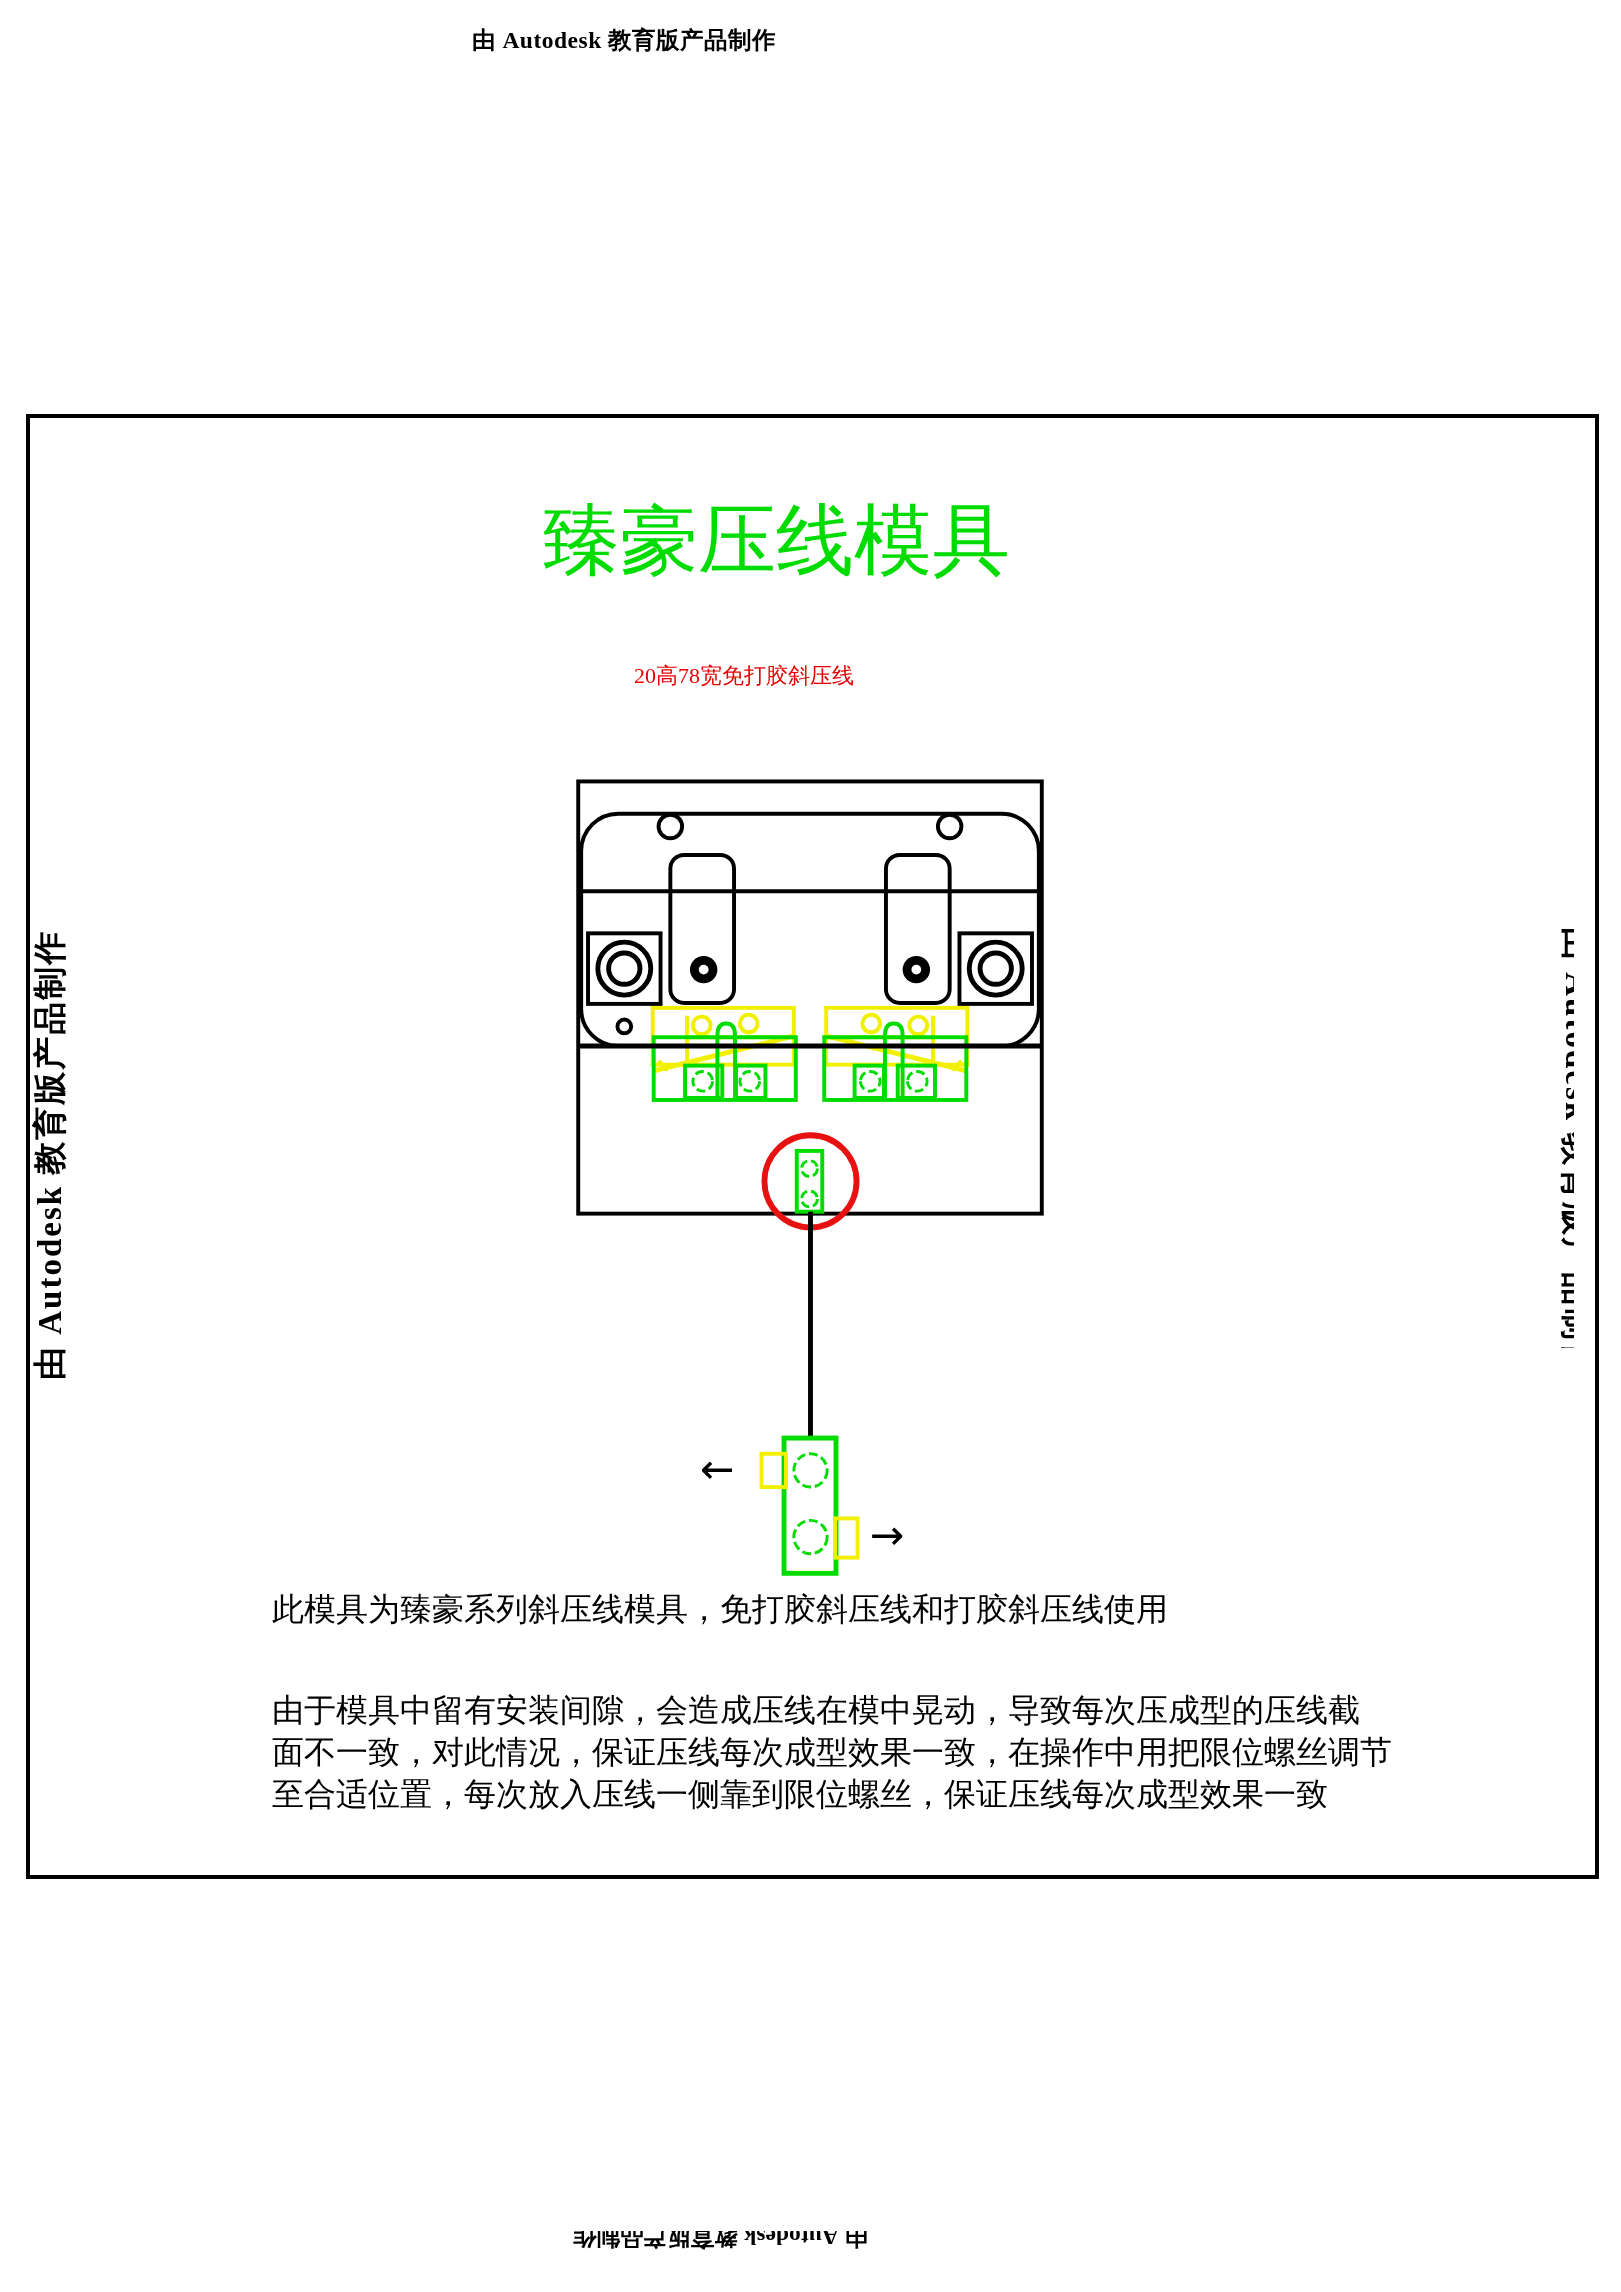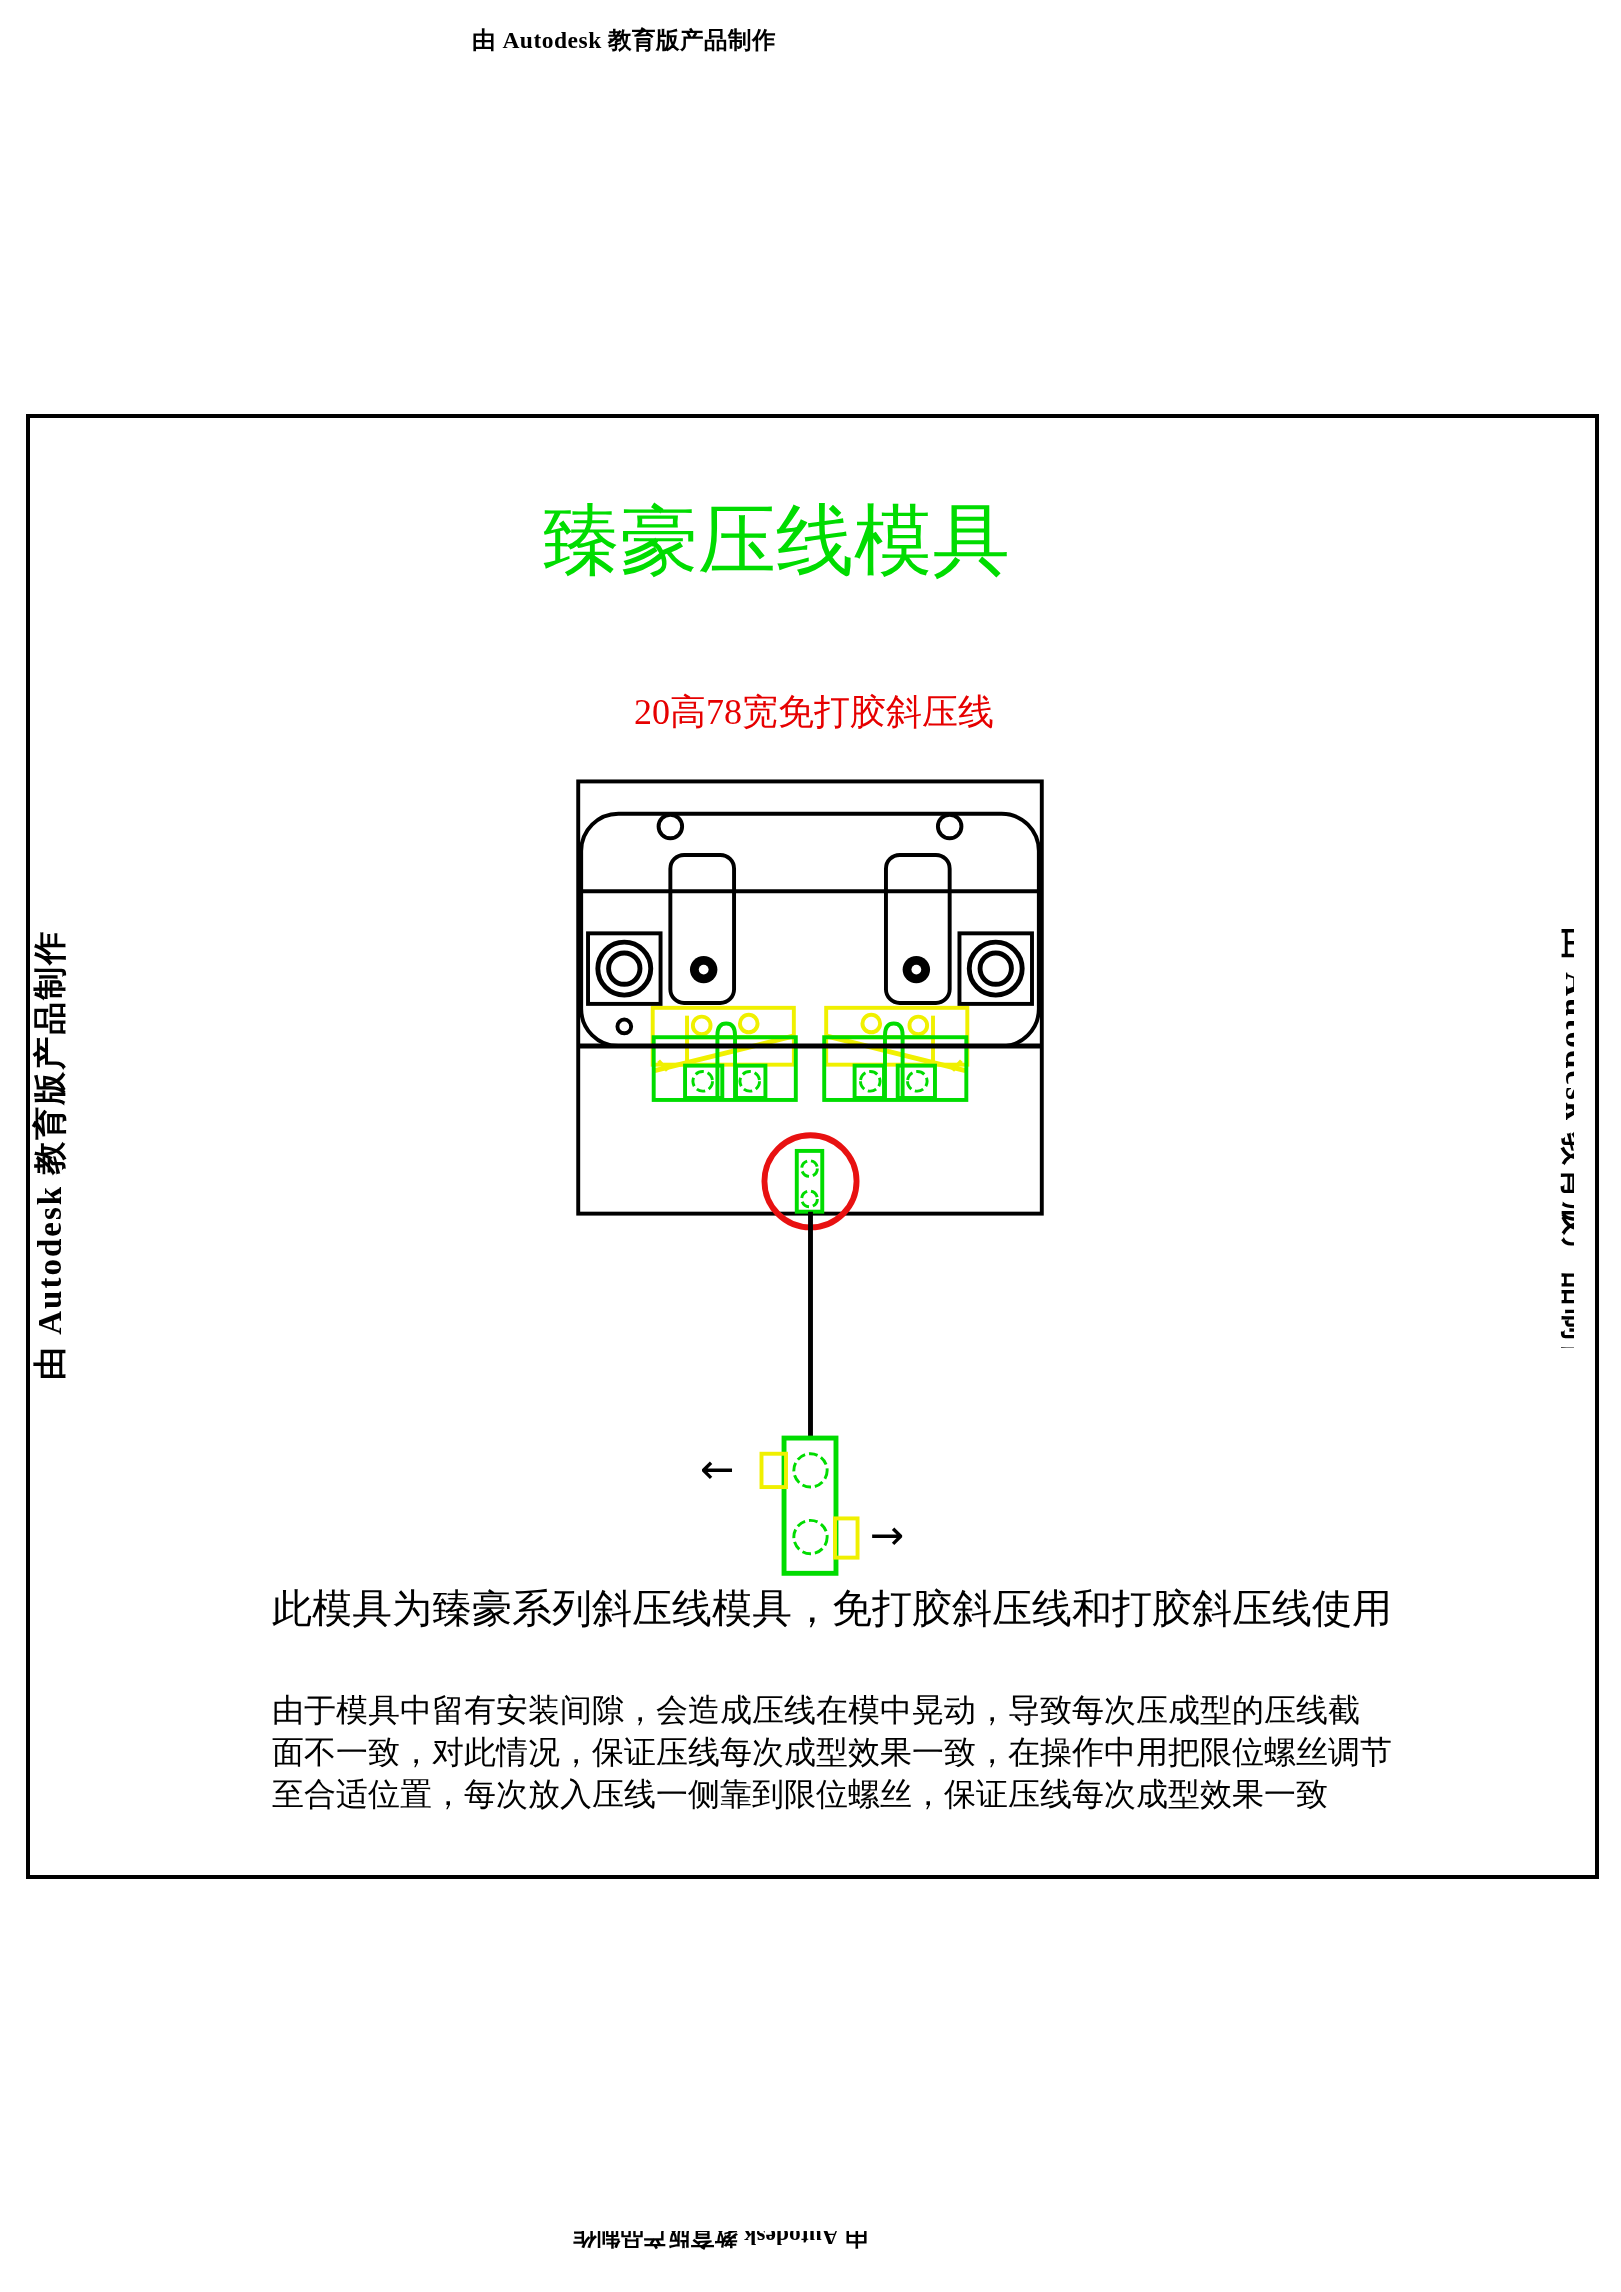--- a/index.html
+++ b/index.html
@@ -38,24 +38,24 @@
     left:25.5px;top:414px;width:1565px;height:1457px;
     border:4.9px solid #000;box-sizing:content-box;
   }
   .doc-title{
     left:541px;top:502px;width:470px;text-align:center;
     font-size:78px;line-height:1.15;white-space:nowrap;
     color:var(--title-green);
     font-family:Liberation Mono, monospace;
   }
   .doc-subtitle{
-    left:634px;top:688px;font-size:36px;white-space:nowrap;
+    left:634px;top:661px;font-size:22px;white-space:nowrap;
     color:var(--subtitle-red);
   }
-  .note-1{left:272px;top:1588px;font-size:40px;line-height:42px;white-space:nowrap;}
+  .note-1{left:272px;top:1588px;font-size:32px;line-height:42px;white-space:nowrap;}
   .note-2{left:272px;top:1670px;font-size:32px;line-height:42px;white-space:nowrap;margin-top:19px;}
   .arrow-glyph{font-size:41px;line-height:1;color:#000;font-family:"DejaVu Sans",sans-serif;}
   .arrow-left{left:700px;top:1449px;}
   .arrow-right{left:870px;top:1515px;}
   svg.cad{left:0;top:0;width:1621px;height:2293px;}
   svg.cad *{vector-effect:none;}
   .blk{stroke:var(--ink);fill:none;stroke-width:4;}
   .blk5{stroke:var(--ink);fill:none;stroke-width:5;}
   .yel{stroke:var(--cad-yellow);fill:none;stroke-width:4;}
   .grn{stroke:var(--cad-green);fill:none;stroke-width:4;}

